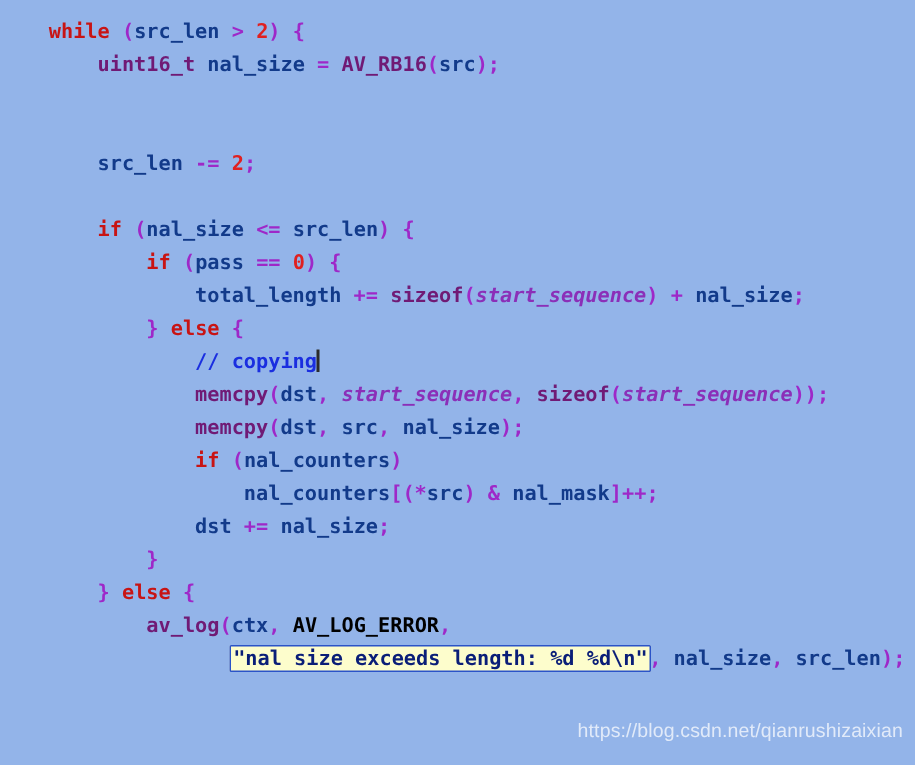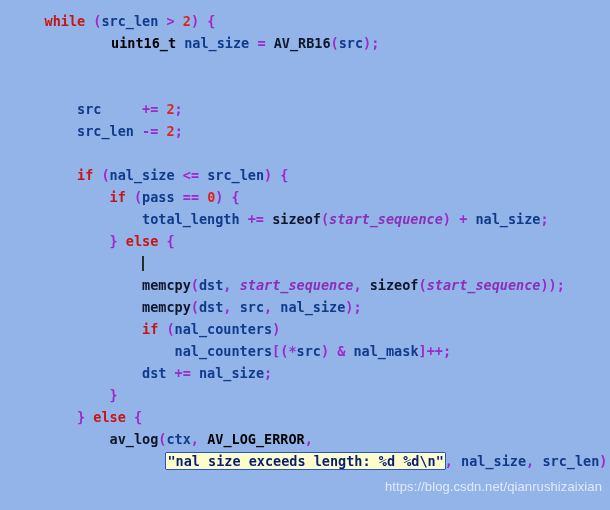--- a/index.html
+++ b/index.html
@@ -21,31 +21,31 @@
     background: #93b4e9;
     box-sizing: border-box;
     padding: 10px 0 0 0;
   }
   .code-line {
     height: 22px;
     line-height: 22px;
     font-size: 13.5px;
     font-weight: bold;
     white-space: pre;
-    padding-left: 12px;
+    padding-left: 0;
     letter-spacing: 0px;
     font-family: "DejaVu Sans Mono", "Liberation Mono", monospace;
   }
   
   .t-kw      { color: #c81414; }            
-  .t-type    { color: #000000; margin-left: 34px; }            
+  .t-type    { color: #701a75; }            
   .t-var     { color: #123a8a; }            
   .t-op      { color: #9e28c8; }            
   .t-num     { color: #e02020; }            
-  .t-fn      { color: #0f172a; }            
+  .t-fn      { color: #701a75; }            
   .t-const   { color: #000000; }            
   .t-cmt     { color: #1a2ee0; }            
   .t-italic  { color: #8b2fb8; font-style: italic; }            
   .t-plain   { color: #123a8a; }
 
   .hl-string {
     background: #fdfdcc;
     color: #0a1e78;
     border: 1px solid #2a53c8;
     padding: 0 1px;
@@ -73,28 +73,27 @@
 </style>
 </head>
 <body>
 
 <div id="code-surface">
   <div id="code-body">
       <div class="code-line"><span class="t-plain">    </span><span class="t-kw">while</span><span class="t-plain"> </span><span class="t-op">(</span><span class="t-var">src_len</span><span class="t-plain"> </span><span class="t-op">&gt;</span><span class="t-plain"> </span><span class="t-num">2</span><span class="t-op">)</span><span class="t-plain"> </span><span class="t-op">{</span></div>
       <div class="code-line"><span class="t-plain">        </span><span class="t-type">uint16_t</span><span class="t-plain"> </span><span class="t-var">nal_size</span><span class="t-plain"> </span><span class="t-op">=</span><span class="t-plain"> </span><span class="t-fn">AV_RB16</span><span class="t-op">(</span><span class="t-var">src</span><span class="t-op">)</span><span class="t-op">;</span></div>
       <div class="code-line">&nbsp;</div>
       <div class="code-line"><span class="t-plain">        </span></div>
-      <div class="code-line"><span class="t-plain">        </span><span class="t-var">src</span><span class="t-plain">     </span><span class="t-op">+=</span><span class="t-plain"> </span><span class="t-num">2</span><span class="t-op">;</span></div>
       <div class="code-line"><span class="t-plain">        </span><span class="t-var">src_len</span><span class="t-plain"> </span><span class="t-op">-=</span><span class="t-plain"> </span><span class="t-num">2</span><span class="t-op">;</span></div>
       <div class="code-line">&nbsp;</div>
       <div class="code-line"><span class="t-plain">        </span><span class="t-kw">if</span><span class="t-plain"> </span><span class="t-op">(</span><span class="t-var">nal_size</span><span class="t-plain"> </span><span class="t-op">&lt;=</span><span class="t-plain"> </span><span class="t-var">src_len</span><span class="t-op">)</span><span class="t-plain"> </span><span class="t-op">{</span></div>
       <div class="code-line"><span class="t-plain">            </span><span class="t-kw">if</span><span class="t-plain"> </span><span class="t-op">(</span><span class="t-var">pass</span><span class="t-plain"> </span><span class="t-op">==</span><span class="t-plain"> </span><span class="t-num">0</span><span class="t-op">)</span><span class="t-plain"> </span><span class="t-op">{</span></div>
       <div class="code-line"><span class="t-plain">                </span><span class="t-var">total_length</span><span class="t-plain"> </span><span class="t-op">+=</span><span class="t-plain"> </span><span class="t-fn">sizeof</span><span class="t-op">(</span><span class="t-italic">start_sequence</span><span class="t-op">)</span><span class="t-plain"> </span><span class="t-op">+</span><span class="t-plain"> </span><span class="t-var">nal_size</span><span class="t-op">;</span></div>
       <div class="code-line"><span class="t-plain">            </span><span class="t-op">}</span><span class="t-plain"> </span><span class="t-kw">else</span><span class="t-plain"> </span><span class="t-op">{</span></div>
-      <div class="code-line"><span class="t-plain">                </span><span class="caret"></span></div>
+      <div class="code-line"><span class="t-plain">                </span><span class="t-cmt">// copying</span><span class="caret"></span></div>
       <div class="code-line"><span class="t-plain">                </span><span class="t-fn">memcpy</span><span class="t-op">(</span><span class="t-var">dst</span><span class="t-op">,</span><span class="t-plain"> </span><span class="t-italic">start_sequence</span><span class="t-op">,</span><span class="t-plain"> </span><span class="t-fn">sizeof</span><span class="t-op">(</span><span class="t-italic">start_sequence</span><span class="t-op">)</span><span class="t-op">)</span><span class="t-op">;</span></div>
       <div class="code-line"><span class="t-plain">                </span><span class="t-fn">memcpy</span><span class="t-op">(</span><span class="t-var">dst</span><span class="t-op">,</span><span class="t-plain"> </span><span class="t-var">src</span><span class="t-op">,</span><span class="t-plain"> </span><span class="t-var">nal_size</span><span class="t-op">)</span><span class="t-op">;</span></div>
       <div class="code-line"><span class="t-plain">                </span><span class="t-kw">if</span><span class="t-plain"> </span><span class="t-op">(</span><span class="t-var">nal_counters</span><span class="t-op">)</span></div>
       <div class="code-line"><span class="t-plain">                    </span><span class="t-var">nal_counters</span><span class="t-op">[</span><span class="t-op">(</span><span class="t-op">*</span><span class="t-var">src</span><span class="t-op">)</span><span class="t-plain"> </span><span class="t-op">&amp;</span><span class="t-plain"> </span><span class="t-var">nal_mask</span><span class="t-op">]</span><span class="t-op">++</span><span class="t-op">;</span></div>
       <div class="code-line"><span class="t-plain">                </span><span class="t-var">dst</span><span class="t-plain"> </span><span class="t-op">+=</span><span class="t-plain"> </span><span class="t-var">nal_size</span><span class="t-op">;</span></div>
       <div class="code-line"><span class="t-plain">            </span><span class="t-op">}</span></div>
       <div class="code-line"><span class="t-plain">        </span><span class="t-op">}</span><span class="t-plain"> </span><span class="t-kw">else</span><span class="t-plain"> </span><span class="t-op">{</span></div>
       <div class="code-line"><span class="t-plain">            </span><span class="t-fn">av_log</span><span class="t-op">(</span><span class="t-var">ctx</span><span class="t-op">,</span><span class="t-plain"> </span><span class="t-const">AV_LOG_ERROR</span><span class="t-op">,</span></div>
       <div class="code-line"><span class="t-plain">                   </span><span class="hl-string">"nal size exceeds length: %d %d\n"</span><span class="t-op">,</span><span class="t-plain"> </span><span class="t-var">nal_size</span><span class="t-op">,</span><span class="t-plain"> </span><span class="t-var">src_len</span><span class="t-op">)</span><span class="t-op">;</span></div>
     </div>

